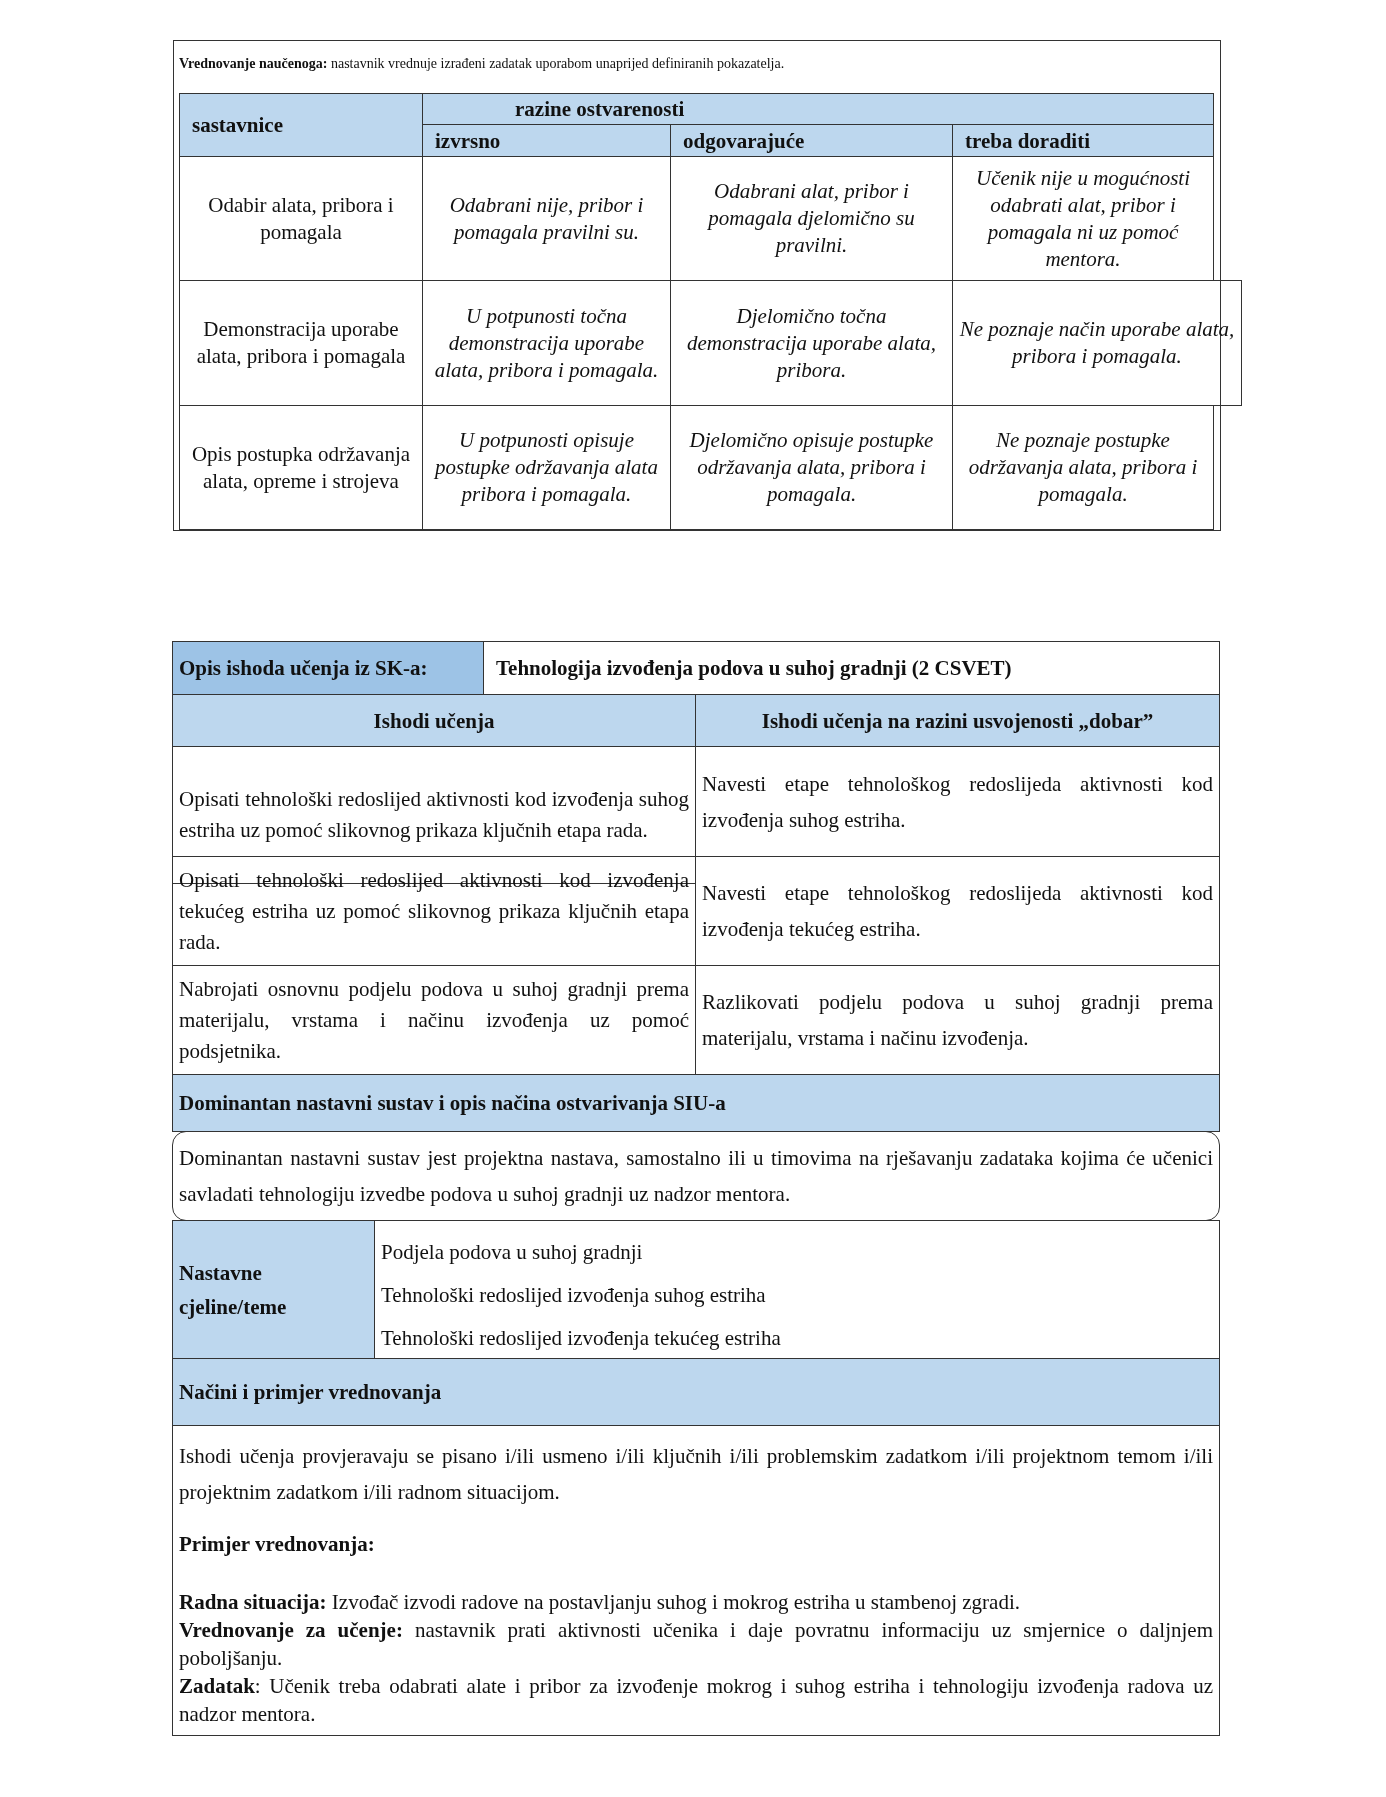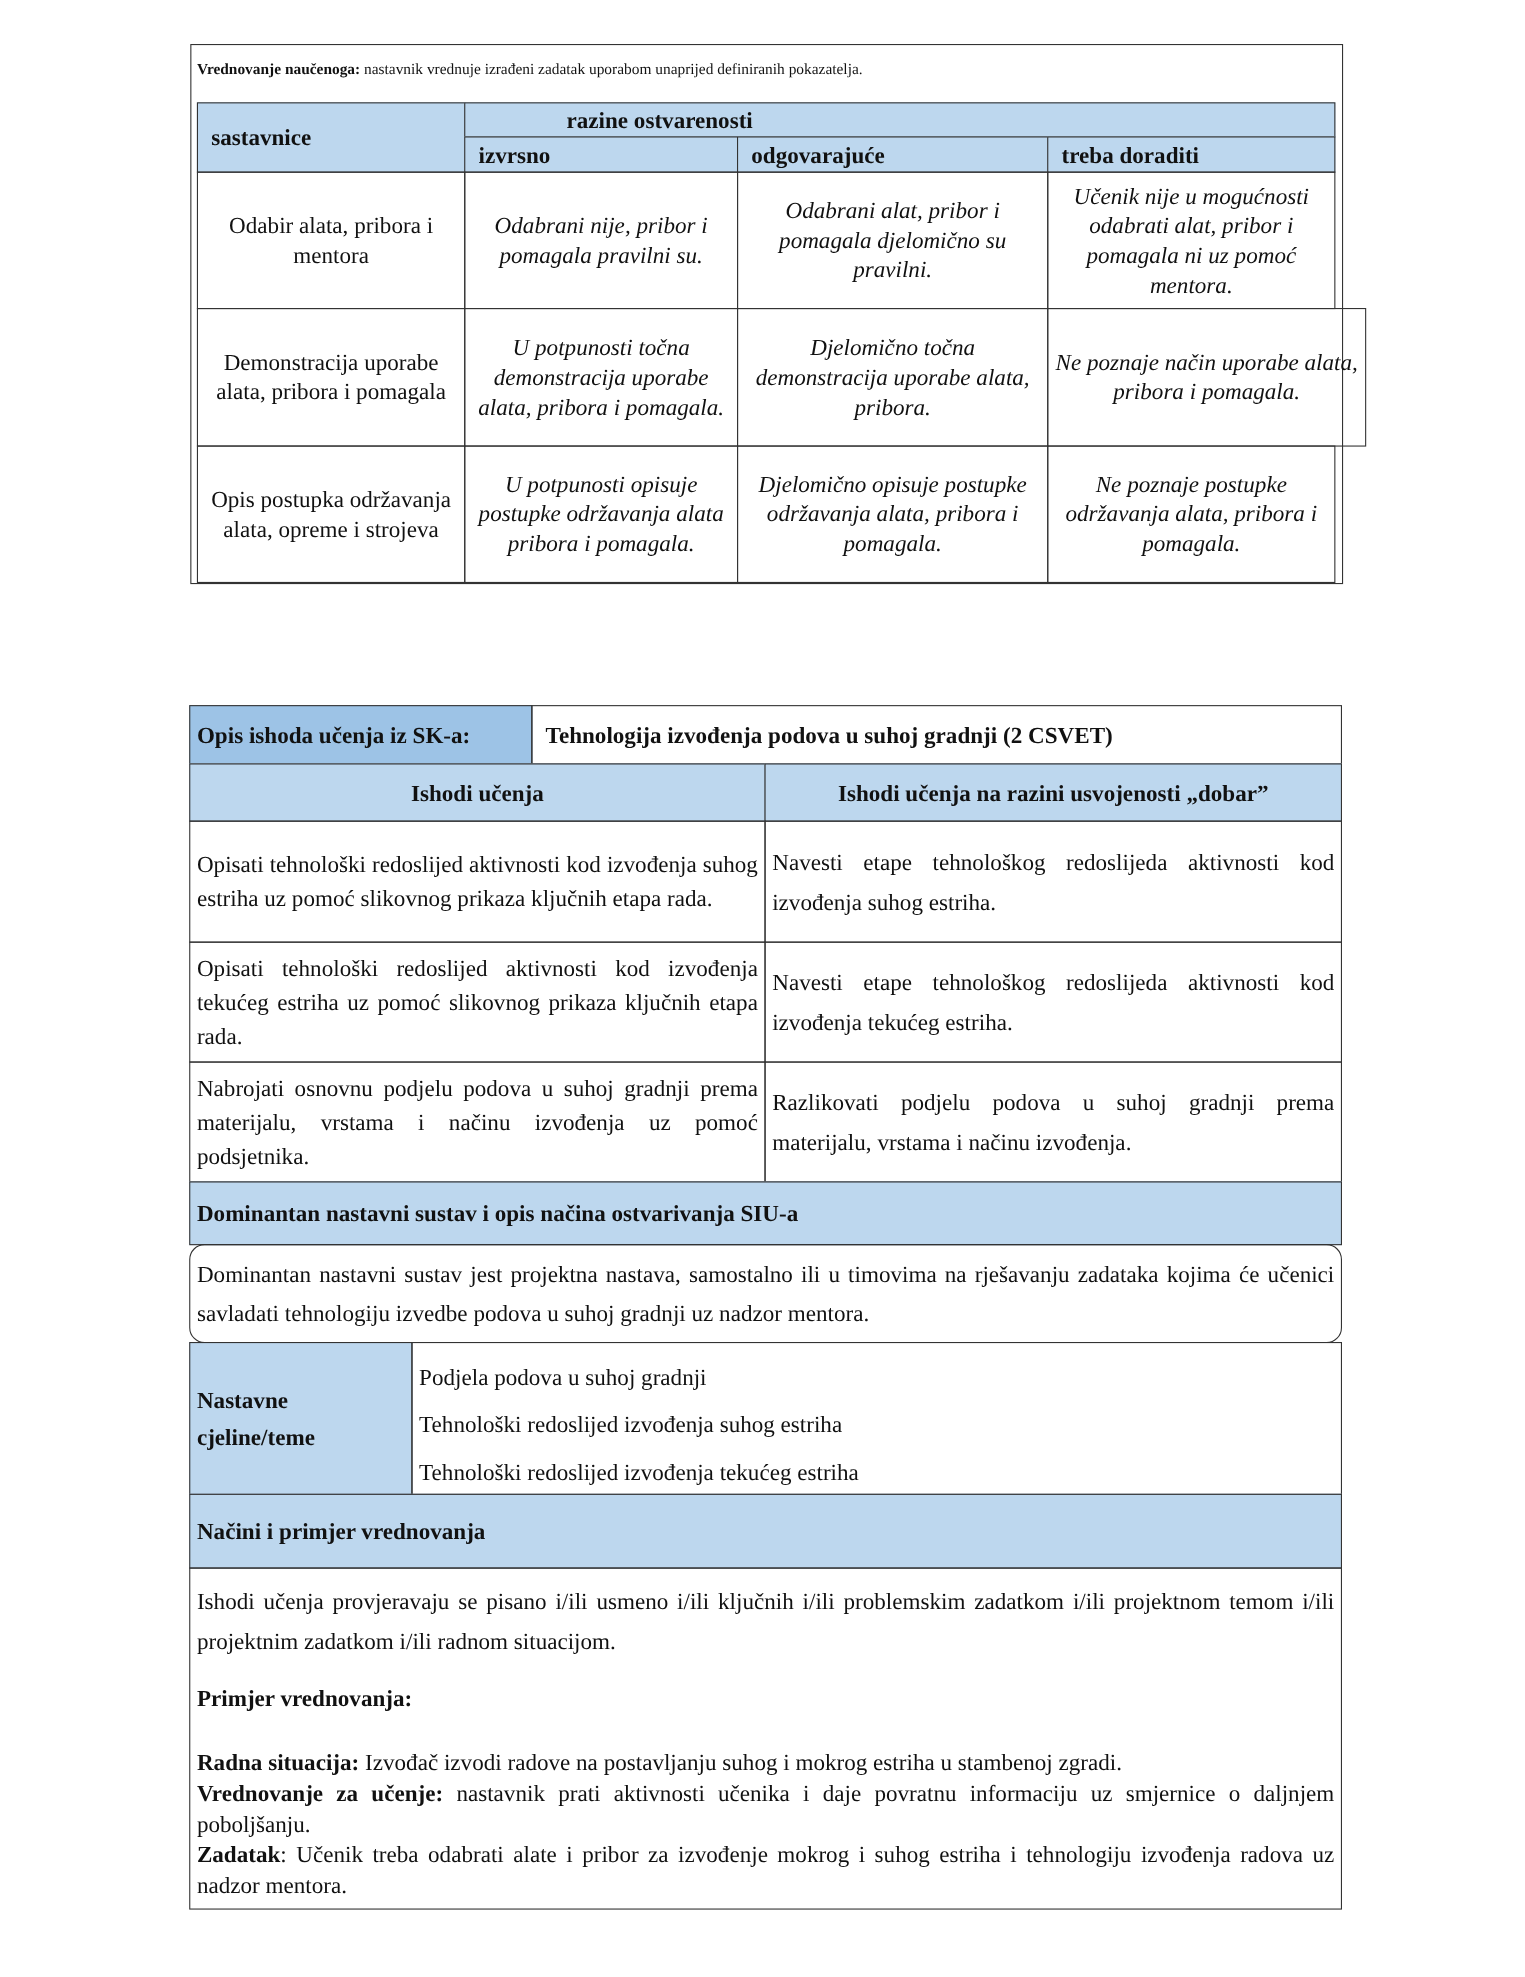--- a/index.html
+++ b/index.html
@@ -36,21 +36,21 @@
   <span>izvrsno</span>
 </div>
 <div class="abs b blue hdr lft" style="left:670px; top:124px; width:283px; height:33px; padding-left:12px;">
   <span>odgovarajuće</span>
 </div>
 <div class="abs b blue hdr lft" style="left:952px; top:124px; width:262px; height:33px; padding-left:12px;">
   <span>treba doraditi</span>
 </div>
 
 <div class="abs b cell" style="left:179px; top:156px; width:244px; height:125px;">
-    <span>Odabir alata, pribora i mentora</span>
+    <span>Odabir alata, pribora i pomagala</span>
   </div>
 <div class="abs b cell it" style="left:422px; top:156px; width:249px; height:125px;">
     <span>Odabrani nije, pribor i pomagala pravilni su.</span>
   </div>
 <div class="abs b cell it" style="left:670px; top:156px; width:283px; height:125px;">
     <span>Odabrani alat, pribor i pomagala djelomično su pravilni.</span>
   </div>
 <div class="abs b cell it" style="left:952px; top:156px; width:262px; height:125px;">
     <span>Učenik nije u mogućnosti odabrati alat, pribor i pomagala ni uz pomoć mentora.</span>
   </div>
@@ -88,21 +88,21 @@
   <span>Tehnologija izvođenja podova u suhoj gradnji (2 CSVET)</span>
 </div>
 
 <div class="abs b blue hdr cell" style="left:172px; top:694px; width:524px; height:53px;">
     <span>Ishodi učenja</span>
   </div>
 <div class="abs b blue hdr cell" style="left:695px; top:694px; width:525px; height:53px;">
     <span>Ishodi učenja na razini usvojenosti „dobar”</span>
   </div>
 
-<div class="abs b txt lft" style="left:172px; top:746px; width:524px; height:111px; text-align-last:left;">
+<div class="abs b txt lft" style="left:172px; top:746px; width:524px; height:138px; text-align-last:left;">
     <span>Opisati tehnološki redoslijed aktivnosti kod izvođenja suhog estriha uz pomoć slikovnog prikaza ključnih etapa rada.</span>
   </div>
 <div class="abs b txt lft" style="left:695px; top:746px; width:525px; height:111px; line-height:36px;">
     <span>Navesti etape tehnološkog redoslijeda aktivnosti kod izvođenja suhog estriha.</span>
   </div>
 
 <div class="abs b txt lft" style="left:172px; top:856px; width:524px; height:110px;">
     <span>Opisati tehnološki redoslijed aktivnosti kod izvođenja tekućeg estriha uz pomoć slikovnog prikaza ključnih etapa rada.</span>
   </div>
 <div class="abs b txt lft" style="left:695px; top:856px; width:525px; height:110px; line-height:36px;">

